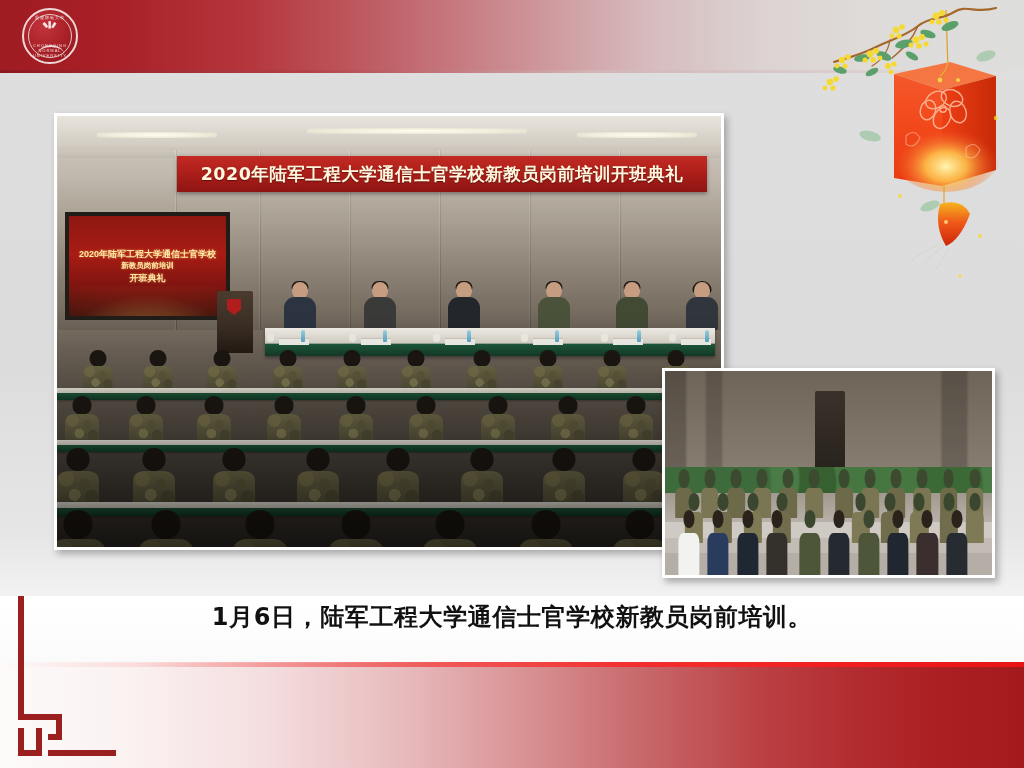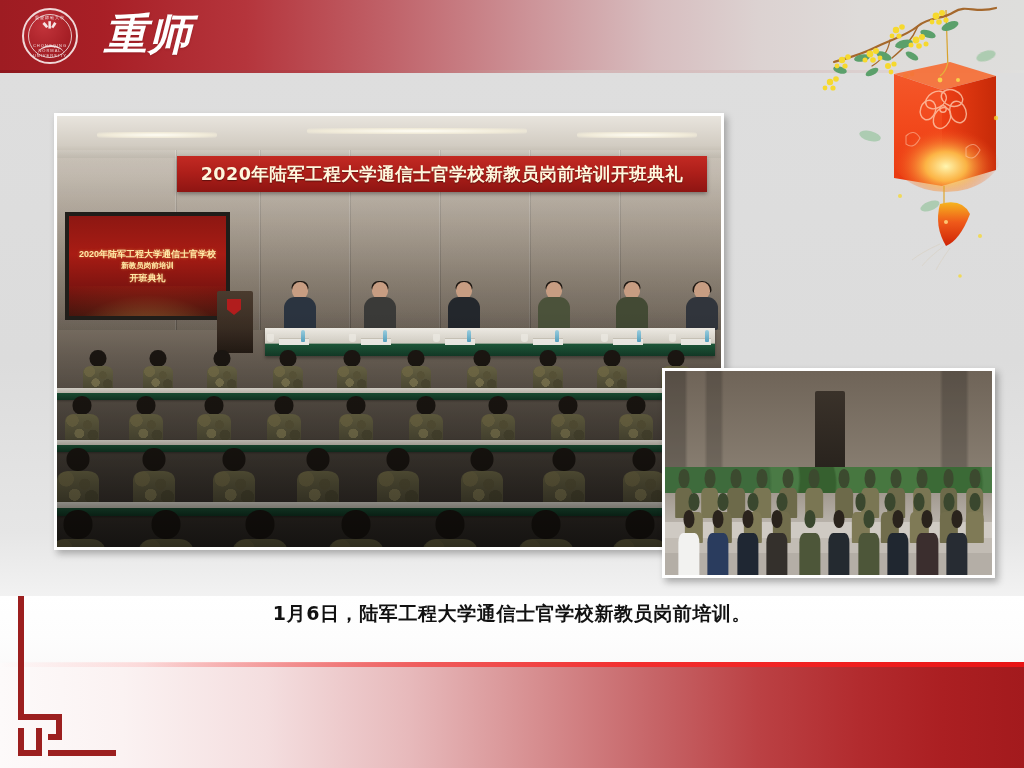--- a/index.html
+++ b/index.html
@@ -395,21 +395,21 @@
     border-radius: 22% 22% 4% 4%;
   }
 
   
   .caption {
     position: absolute;
     left: 0; top: 601px;
     width: 1024px;
     text-align: center;
     color: #111111;
-    font-size: 19px;
+    font-size: 24px;
     font-weight: bold;
     letter-spacing: 0.6px;
     font-family: "DejaVu Sans", "Liberation Sans", sans-serif;
   }
 
   
   .bottom-band {
     position: absolute;
     left: 0; top: 663px;
     width: 1024px; height: 105px;
@@ -462,21 +462,20 @@
 
   <div class="header">
     <div class="seal">
       <div class="seal-inner"></div>
       <div class="seal-ring-text-top">重慶師範大學</div>
       <div class="seal-glyph">⺌</div>
       <div class="seal-book"></div>
       <div class="seal-ring-text-bot">CHONGQING NORMAL UNIVERSITY</div>
     </div>
     <div class="header-title">
-      <span class="title-script">重师</span>
     </div>
   </div>
   <div class="header-underline"></div>
 
   <div class="lantern-wrap">
     <svg width="224" height="290" viewBox="0 0 224 290">
       <defs>
         <linearGradient id="lantFront" x1="0" y1="0" x2="0" y2="1">
           <stop offset="0%" stop-color="#f4582a"></stop>
           <stop offset="45%" stop-color="#f2491c"></stop>

